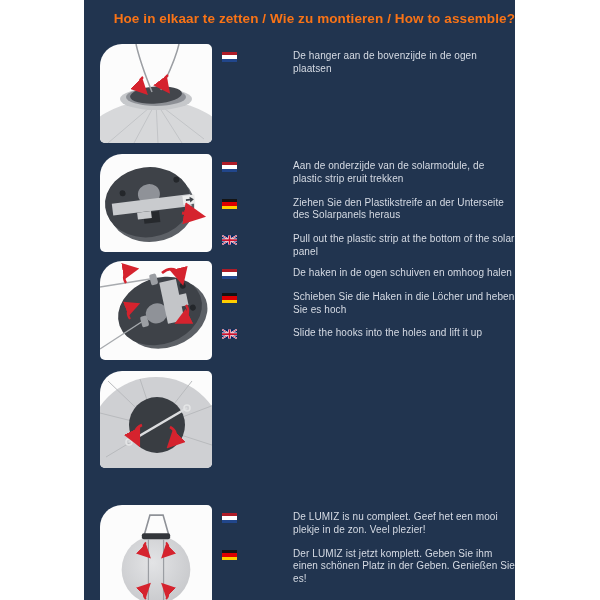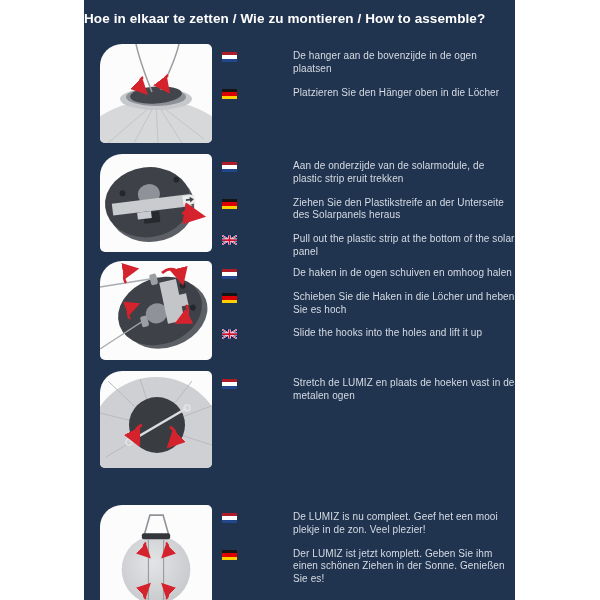--- a/index.html
+++ b/index.html
@@ -2,22 +2,22 @@
 <html><head>
 <meta charset="utf-8">
 <style>
   html,body{margin:0;padding:0;}
   body{
     width:600px;height:600px;background:#ffffff;position:relative;
     font-family:"Liberation Sans",sans-serif;overflow:hidden;
   }
   .panel{position:absolute;left:84px;top:0;width:431px;height:600px;background:#21344f;}
   .title{
-    position:absolute;left:0;right:0;top:11px;margin:0;text-align:left;
-    color:#ffffff;font-size:13.5px;font-weight:bold;letter-spacing:.1px;
+    position:absolute;left:0;right:0;top:11px;margin:0;text-align:right;
+    color:#f97316;font-size:13.5px;font-weight:bold;letter-spacing:.1px;
   }
   .row{position:absolute;left:16px;right:16px;}
   .r1{top:44px;height:99px;}
   .r2{top:154px;height:98px;}
   .r3{top:261px;height:99px;}
   .r4{top:371px;height:97px;}
   .r5{top:505px;height:101px;}
   .card{
     position:absolute;left:0;top:0;width:112px;height:100%;
     background:#fcfcfc;border-radius:22px 5px 5px 5px;overflow:hidden;
@@ -65,24 +65,20 @@
         <path d="M36,0 C40,18 48,38 52,48" stroke="#9b9ea3" stroke-width="1.5" fill="none"></path>
         <path d="M79,0 C75,18 65,36 61,46" stroke="#9b9ea3" stroke-width="1.5" fill="none"></path>
         <path d="M43,33 C39,36 38,41 42,45" stroke="#d5232e" stroke-width="2.4" fill="none" marker-end="url(#ar1)"></path>
         <path d="M68,31 C64,34 62,39 65,43" stroke="#d5232e" stroke-width="2.4" fill="none" marker-end="url(#ar1)"></path>
       </svg>
     </div>
     <div class="texts">
       <div class="item">
         <span class="flag flag-nl"></span>
         <p>De hanger aan de bovenzijde in de ogen plaatsen</p>
-      </div>
-      <div class="item">
-        <span class="flag flag-de"></span>
-        <p>Platzieren Sie den Hänger oben in die Löcher</p>
       </div>
     </div>
   </section>
 
   <section class="row r3">
     <div class="card">
       <svg viewBox="0 0 112 99" preserveAspectRatio="xMidYMid slice">
         <defs>
             <marker id="ar3" markerWidth="7" markerHeight="7" refX="3.5" refY="3.5" orient="auto">
               <path d="M0,0L7,3.5L0,7Z" fill="#d5232e"></path>
@@ -200,24 +196,20 @@
         </g>
         <circle cx="57" cy="54" r="28" fill="#393d42"></circle>
         <line x1="29" y1="71" x2="87" y2="37" stroke="#dcdddf" stroke-width="2.6"></line>
         <circle cx="29" cy="71" r="3" fill="none" stroke="#e4e5e6" stroke-width="1.5"></circle>
         <circle cx="87" cy="37" r="3" fill="none" stroke="#e4e5e6" stroke-width="1.5"></circle>
         <path d="M42,54 C36,56 33,62 36,68" stroke="#d5232e" stroke-width="2.6" fill="none" marker-end="url(#ar4)"></path>
         <path d="M70,56 C76,59 78,66 73,71" stroke="#d5232e" stroke-width="2.6" fill="none" marker-end="url(#ar4)"></path>
       </svg>
     </div>
     <div class="texts">
-      <div class="item">
-        <span class="flag flag-nl"></span>
-        <p>Stretch de LUMIZ en plaats de hoeken vast in de metalen ogen</p>
-      </div>
     </div>
   </section>
 
   <section class="row r5">
     <div class="card">
       <svg viewBox="0 0 112 100" preserveAspectRatio="xMidYMid slice">
         <defs>
           <radialGradient id="ball5" cx="45%" cy="40%" r="65%">
             <stop offset="0%" stop-color="#e3e4e6"></stop>
               <stop offset="100%" stop-color="#c7c8cb"></stop>
@@ -237,17 +229,17 @@
         <path d="M66,93 C69,90 69,85 66,82" stroke="#d5232e" stroke-width="2" fill="none" marker-end="url(#ar5)"></path>
       </svg>
     </div>
     <div class="texts">
       <div class="item">
         <span class="flag flag-nl"></span>
         <p>De LUMIZ is nu compleet. Geef het een mooi plekje in de zon. Veel plezier!</p>
       </div>
       <div class="item">
         <span class="flag flag-de"></span>
-        <p>Der LUMIZ ist jetzt komplett. Geben Sie ihm einen schönen Ziehen in der Sonne. Genießen Sie es!</p>
+        <p>Der LUMIZ ist jetzt komplett. Geben Sie ihm einen schönen Platz in der Geben. Genießen Sie es!</p>
       </div>
     </div>
   </section>
 </div>
 
 </body></html>

